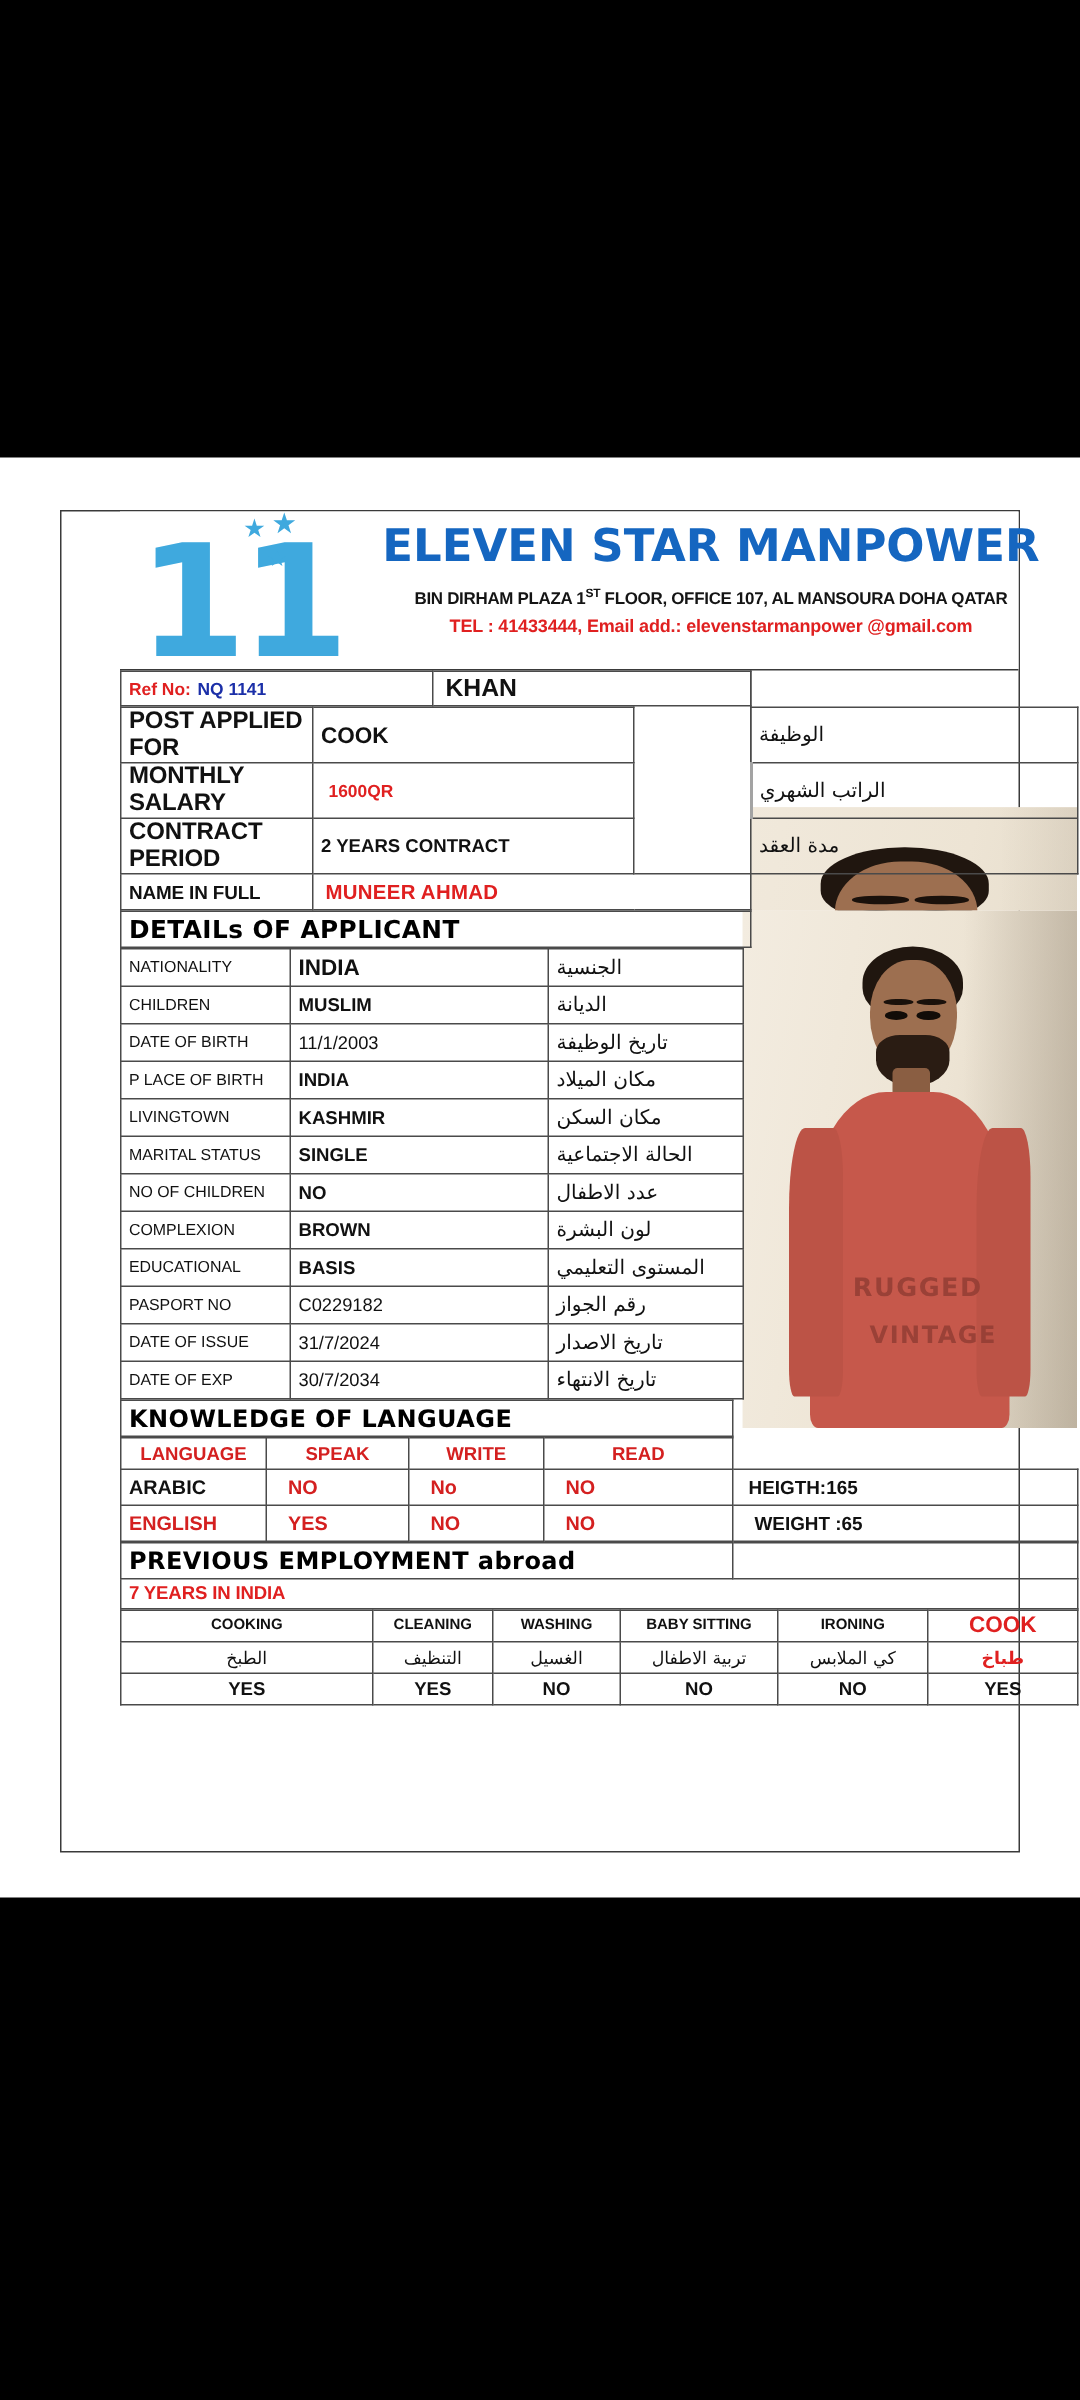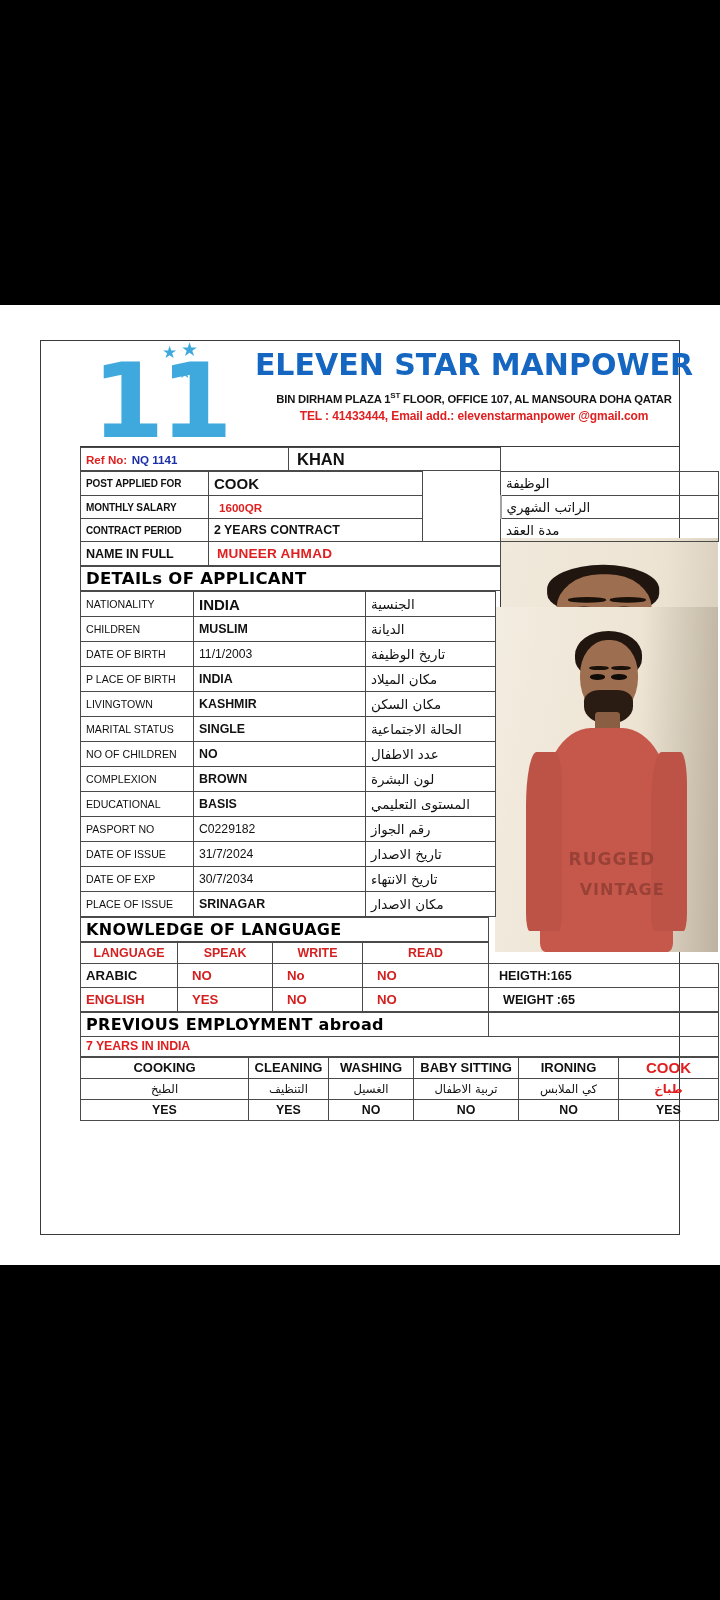--- a/index.html
+++ b/index.html
@@ -131,21 +131,21 @@
   .band td {
     font-family: "DejaVu Sans", sans-serif;
     font-weight: 700;
     font-size: 16.5px;
     color: #000;
     height: 24px;
     letter-spacing: .3px;
   }
 
   .lbl {
-    font-size: 10px;
+    font-size: 16px;
     font-weight: 700;
     color: #111;
     letter-spacing: -0.1px;
   }
   .lbl-lite {
     font-size: 10.6px;
     font-weight: 400;
     color: #111;
   }
   .val   { font-size: 12.4px; font-weight: 700; color: #111; }
@@ -163,21 +163,21 @@
   .ref-red { color:#E02020; font-weight:700; font-size:11.6px; }
   .ref-blue{ color:#1B2FA8; font-weight:700; font-size:11.6px; }
   .khan { font-size: 16.5px; font-weight: 700; color:#111; padding-left: 8px; }
 
   .lang-hd { text-align:center; font-size:12.4px; font-weight:700; color:#D42020; }
   .lang-lang { font-size:13.2px; font-weight:700; color:#111; }
   .lang-lang.red { color:#D42020; }
   .lang-v { text-align:left; font-size:13.2px; font-weight:700; color:#D42020; padding-left:14px; }
   .hw { font-size:12.6px; font-weight:700; color:#111; padding-left:10px; }
 
-  .job-hd { text-align:center; font-size:13px; font-weight:700; color:#111; }
+  .job-hd { text-align:center; font-size:10px; font-weight:700; color:#111; }
   .job-hd.red { color:#E02020; font-size:15px; }
   .job-ar { text-align:center; direction:rtl; font-family:"DejaVu Sans",sans-serif; font-size:11.6px; color:#111; }
   .job-ar.red { color:#E02020; font-weight:700; }
   .job-v  { text-align:center; font-size:12.4px; font-weight:700; color:#111; }
 
   .yrs { font-size:12.4px; font-weight:700; color:#E02020; letter-spacing:-0.1px; }
   .nb { border: none !important; }
 </style>
 </head>
 <body>
@@ -364,25 +364,20 @@
                 <tr>
                   <td class="lbl-lite" style="height:25px">DATE OF ISSUE</td>
                   <td class="val-reg">31/7/2024</td>
                   <td class="ar">تاريخ الاصدار</td>
                 </tr>
                 <tr>
                   <td class="lbl-lite" style="height:25px">DATE OF EXP</td>
                   <td class="val-reg">30/7/2034</td>
                   <td class="ar">تاريخ الانتهاء</td>
                 </tr>
-                <tr>
-                  <td class="lbl-lite" style="height:25px">PLACE OF ISSUE</td>
-                  <td class="val">SRINAGAR</td>
-                  <td class="ar">مكان الاصدار</td>
-                </tr>
               </tbody>
           </table>
 
           <table class="band">
             <colgroup>
                 <col style="width:408px">
                 <col style="width:230px">
               </colgroup>
             <tbody>
                 <tr>

